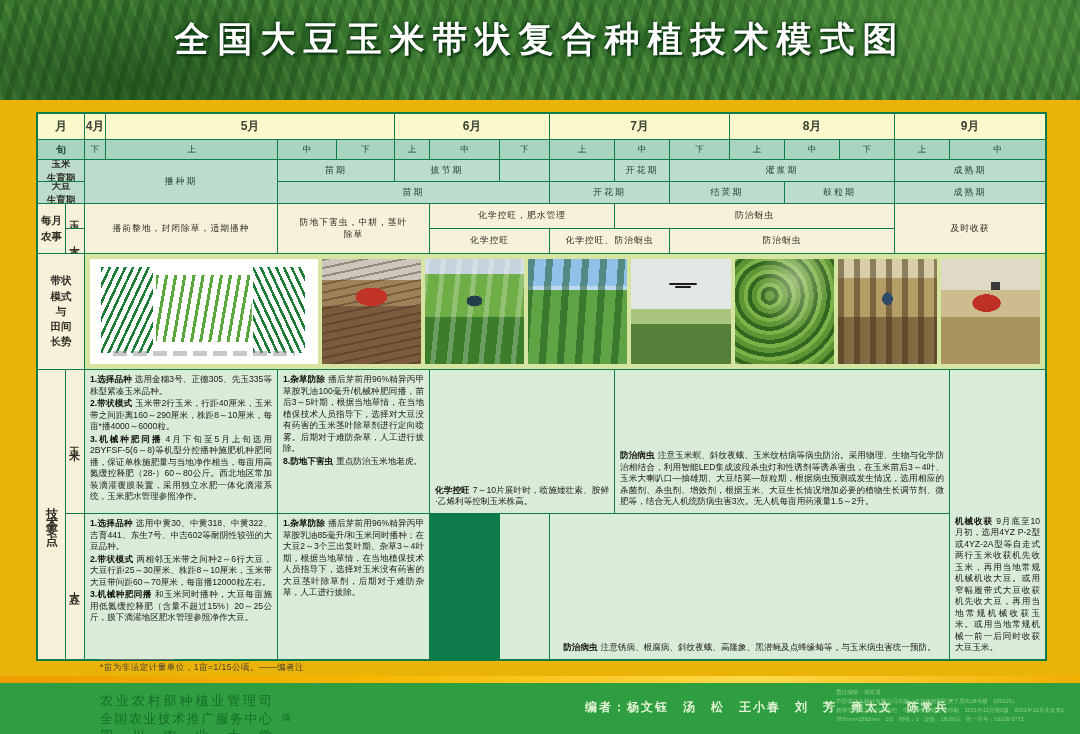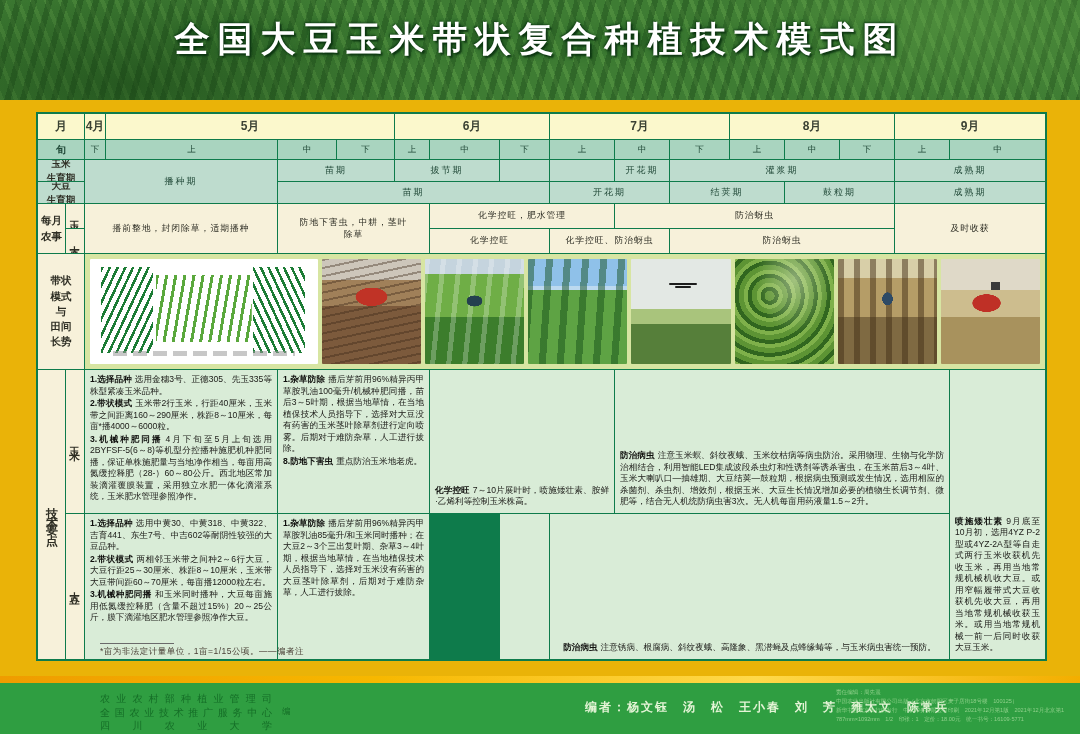--- a/index.html
+++ b/index.html
@@ -80,29 +80,29 @@
       radial-gradient(ellipse 9px 11px at 50% 38%,#2d4a66 0 58%,transparent 60%),
       repeating-linear-gradient(90deg,rgba(66,46,22,.5) 0 6px,transparent 6px 16px),
       linear-gradient(180deg,#d8cfa8 0 18%,#b59d67 18% 55%,#7f6a42 55% 100%);}
   .p8{background-image:
       linear-gradient(#3a3a3a 0 0),
       radial-gradient(ellipse 24px 15px at 46% 42%,#bf3026 0 58%,transparent 60%),
       linear-gradient(180deg,#dfd9c8 0 30%,#cdbd8e 30% 55%,#a8925d 55% 100%);
     background-size:9px 8px,100% 100%,100% 100%;
     background-position:56% 24%,0 0,0 0;background-repeat:no-repeat;}
   
-  .footnote{position:absolute;left:100px;top:643px;}
+  .footnote{position:absolute;left:100px;top:659px;}
   .footnote .rule{width:74px;border-top:1px solid #6a6a6a;margin-bottom:2px;}
   .footnote .txt{font-size:8.5px;color:#4a4037;letter-spacing:.5px;}
   .orange-bar{position:absolute;left:0;top:676px;width:1080px;height:7px;
     background:linear-gradient(90deg,#ef9c00 0%,#f7b800 35%,#ffd94a 70%,#f3ae00 100%);}
   .footer{position:absolute;left:0;top:683px;width:1080px;height:51px;background:#2f9e41;}
   .org{position:absolute;left:100px;top:9px;display:flex;align-items:center;}
   .org-lines{width:172px;}
-  .org-lines div{font-size:10px;color:#156e27;line-height:1.35;text-align:justify;text-align-last:justify;}
+  .org-lines div{font-size:13px;color:#156e27;line-height:1.35;text-align:justify;text-align-last:justify;}
   .org-suffix{font-size:8.5px;color:#156e27;margin-left:10px;}
   .editors{position:absolute;left:585px;top:16px;font-size:12px;font-weight:bold;color:#e4f4d6;
     letter-spacing:2px;white-space:nowrap;}
   .colophon{position:absolute;left:836px;top:5px;width:228px;}
   .colophon div{font-size:5.6px;color:#8ed08a;line-height:1.6;white-space:nowrap;overflow:hidden;}
 </style>
 </head>
 <body>
 
 <div class="poster">
@@ -198,21 +198,21 @@
       <p class="tp"><b>1.杂草防除</b><span>播后芽前用96%精异丙甲草胺乳油100毫升/机械种肥同播，苗后3～5叶期，根据当地草情，在当地植保技术人员指导下，选择对大豆没有药害的玉米茎叶除草剂进行定向喷雾。后期对于难防杂草，人工进行拔除。</span></p>
       <p class="tp"><b>8.防地下害虫</b><span>重点防治玉米地老虎。</span></p>
     </div>
     <div class="cell g tech vc" style="grid-area:8/8/9/11">
       <p class="tp"><b>化学控旺</b><span>7～10片展叶时，喷施矮壮素、胺鲜·乙烯利等控制玉米株高。</span></p>
     </div>
     <div class="cell g tech vc" style="grid-area:8/11/9/17">
       <p class="tp"><b>防治病虫</b><span>注意玉米螟、斜纹夜蛾、玉米纹枯病等病虫防治。采用物理、生物与化学防治相结合，利用智能LED集成波段杀虫灯和性诱剂等诱杀害虫，在玉米苗后3～4叶、玉米大喇叭口—抽雄期、大豆结荚—鼓粒期，根据病虫预测或发生情况，选用相应的杀菌剂、杀虫剂、增效剂，根据玉米、大豆生长情况增加必要的植物生长调节剂、微肥等，结合无人机统防病虫害3次。无人机每亩用药液量1.5～2升。</span></p>
     </div>
     <div class="cell g tech vc" style="grid-area:8/17/10/18">
-      <p class="tp"><b>喷施矮壮素</b><span>9月底至10月初，选用4YZ P-2型或4YZ-2A型等自走式两行玉米收获机先收玉米，再用当地常规机械机收大豆。或用窄幅履带式大豆收获机先收大豆，再用当地常规机械收获玉米。或用当地常规机械一前一后同时收获大豆玉米。</span></p>
+      <p class="tp"><b>机械收获</b><span>9月底至10月初，选用4YZ P-2型或4YZ-2A型等自走式两行玉米收获机先收玉米，再用当地常规机械机收大豆。或用窄幅履带式大豆收获机先收大豆，再用当地常规机械收获玉米。或用当地常规机械一前一后同时收获大豆玉米。</span></p>
     </div>
 
     <div class="cell g tech" style="grid-area:9/3/10/5">
       <p class="tp"><b>1.选择品种</b><span>选用中黄30、中黄318、中黄322、吉育441、东生7号、中吉602等耐阴性较强的大豆品种。</span></p>
       <p class="tp"><b>2.带状模式</b><span>两相邻玉米带之间种2～6行大豆，大豆行距25～30厘米、株距8～10厘米，玉米带大豆带间距60～70厘米，每亩播12000粒左右。</span></p>
       <p class="tp"><b>3.机械种肥同播</b><span>和玉米同时播种，大豆每亩施用低氮缓控释肥（含量不超过15%）20～25公斤，膜下滴灌地区肥水管理参照净作大豆。</span></p>
     </div>
     <div class="cell g tech" style="grid-area:9/5/10/8">
       <p class="tp"><b>1.杂草防除</b><span>播后芽前用96%精异丙甲草胺乳油85毫升/和玉米同时播种；在大豆2～3个三出复叶期、杂草3～4叶期，根据当地草情，在当地植保技术人员指导下，选择对玉米没有药害的大豆茎叶除草剂，后期对于难防杂草，人工进行拔除。</span></p>
     </div>

